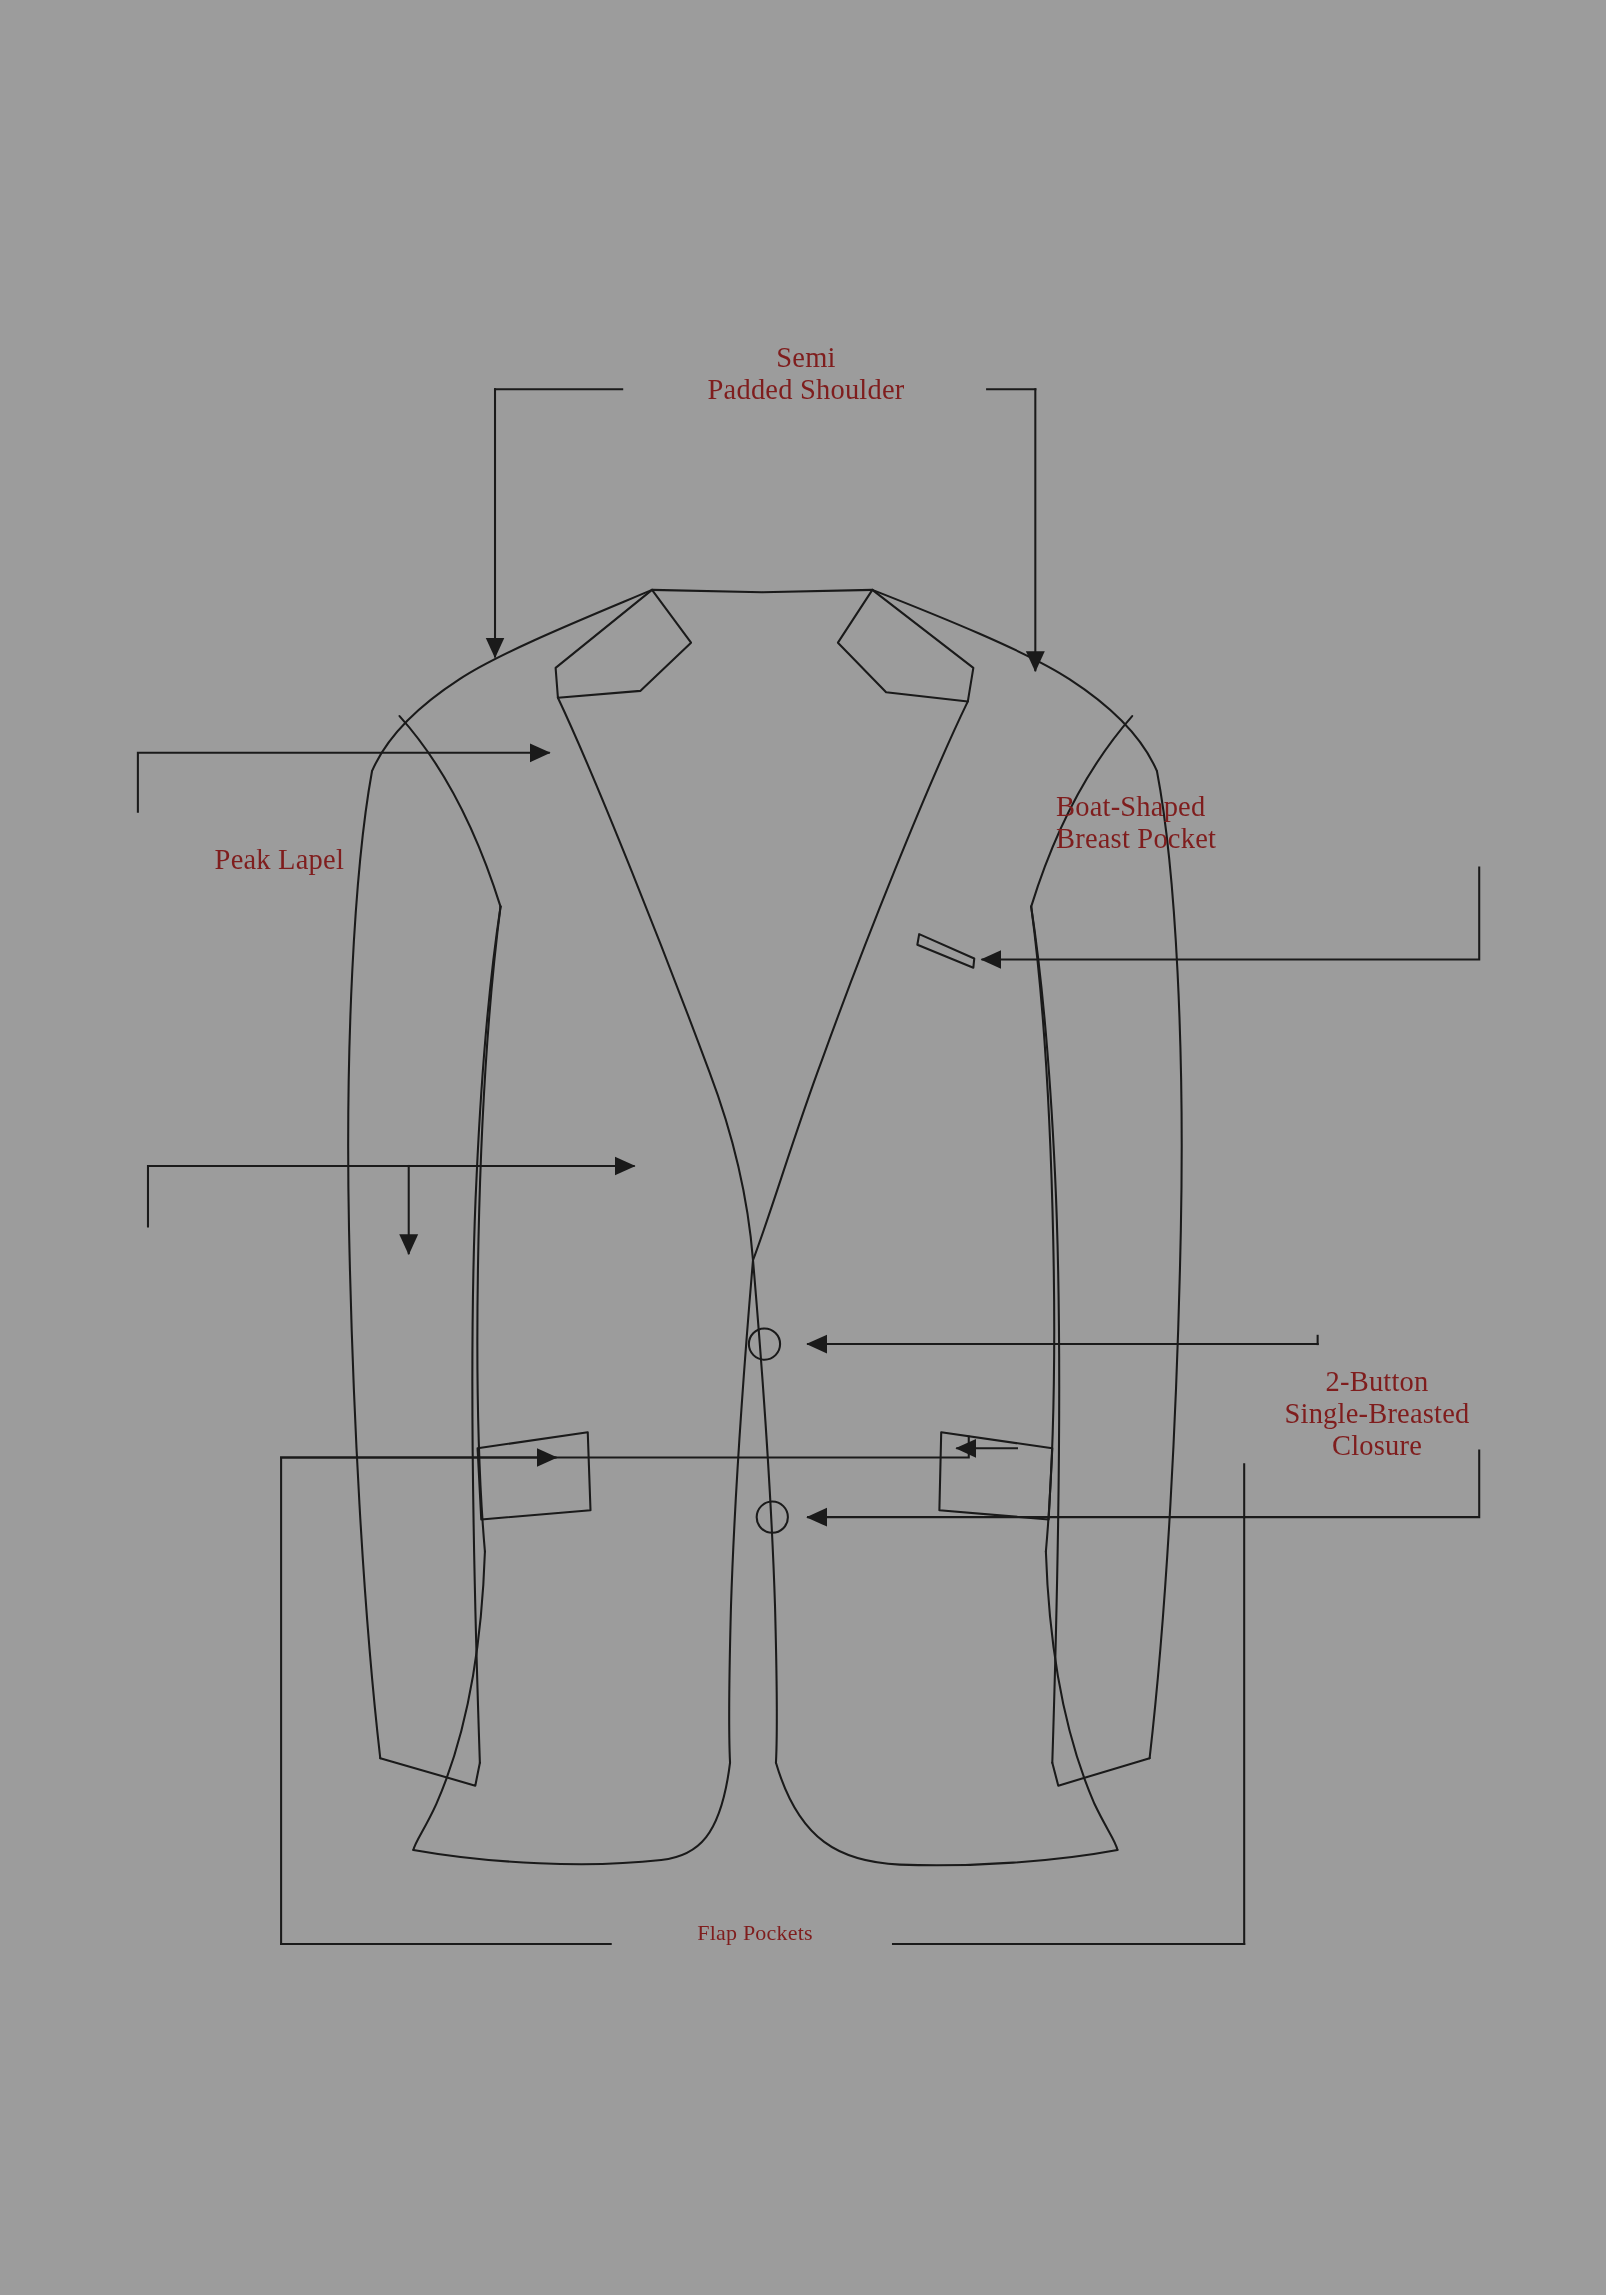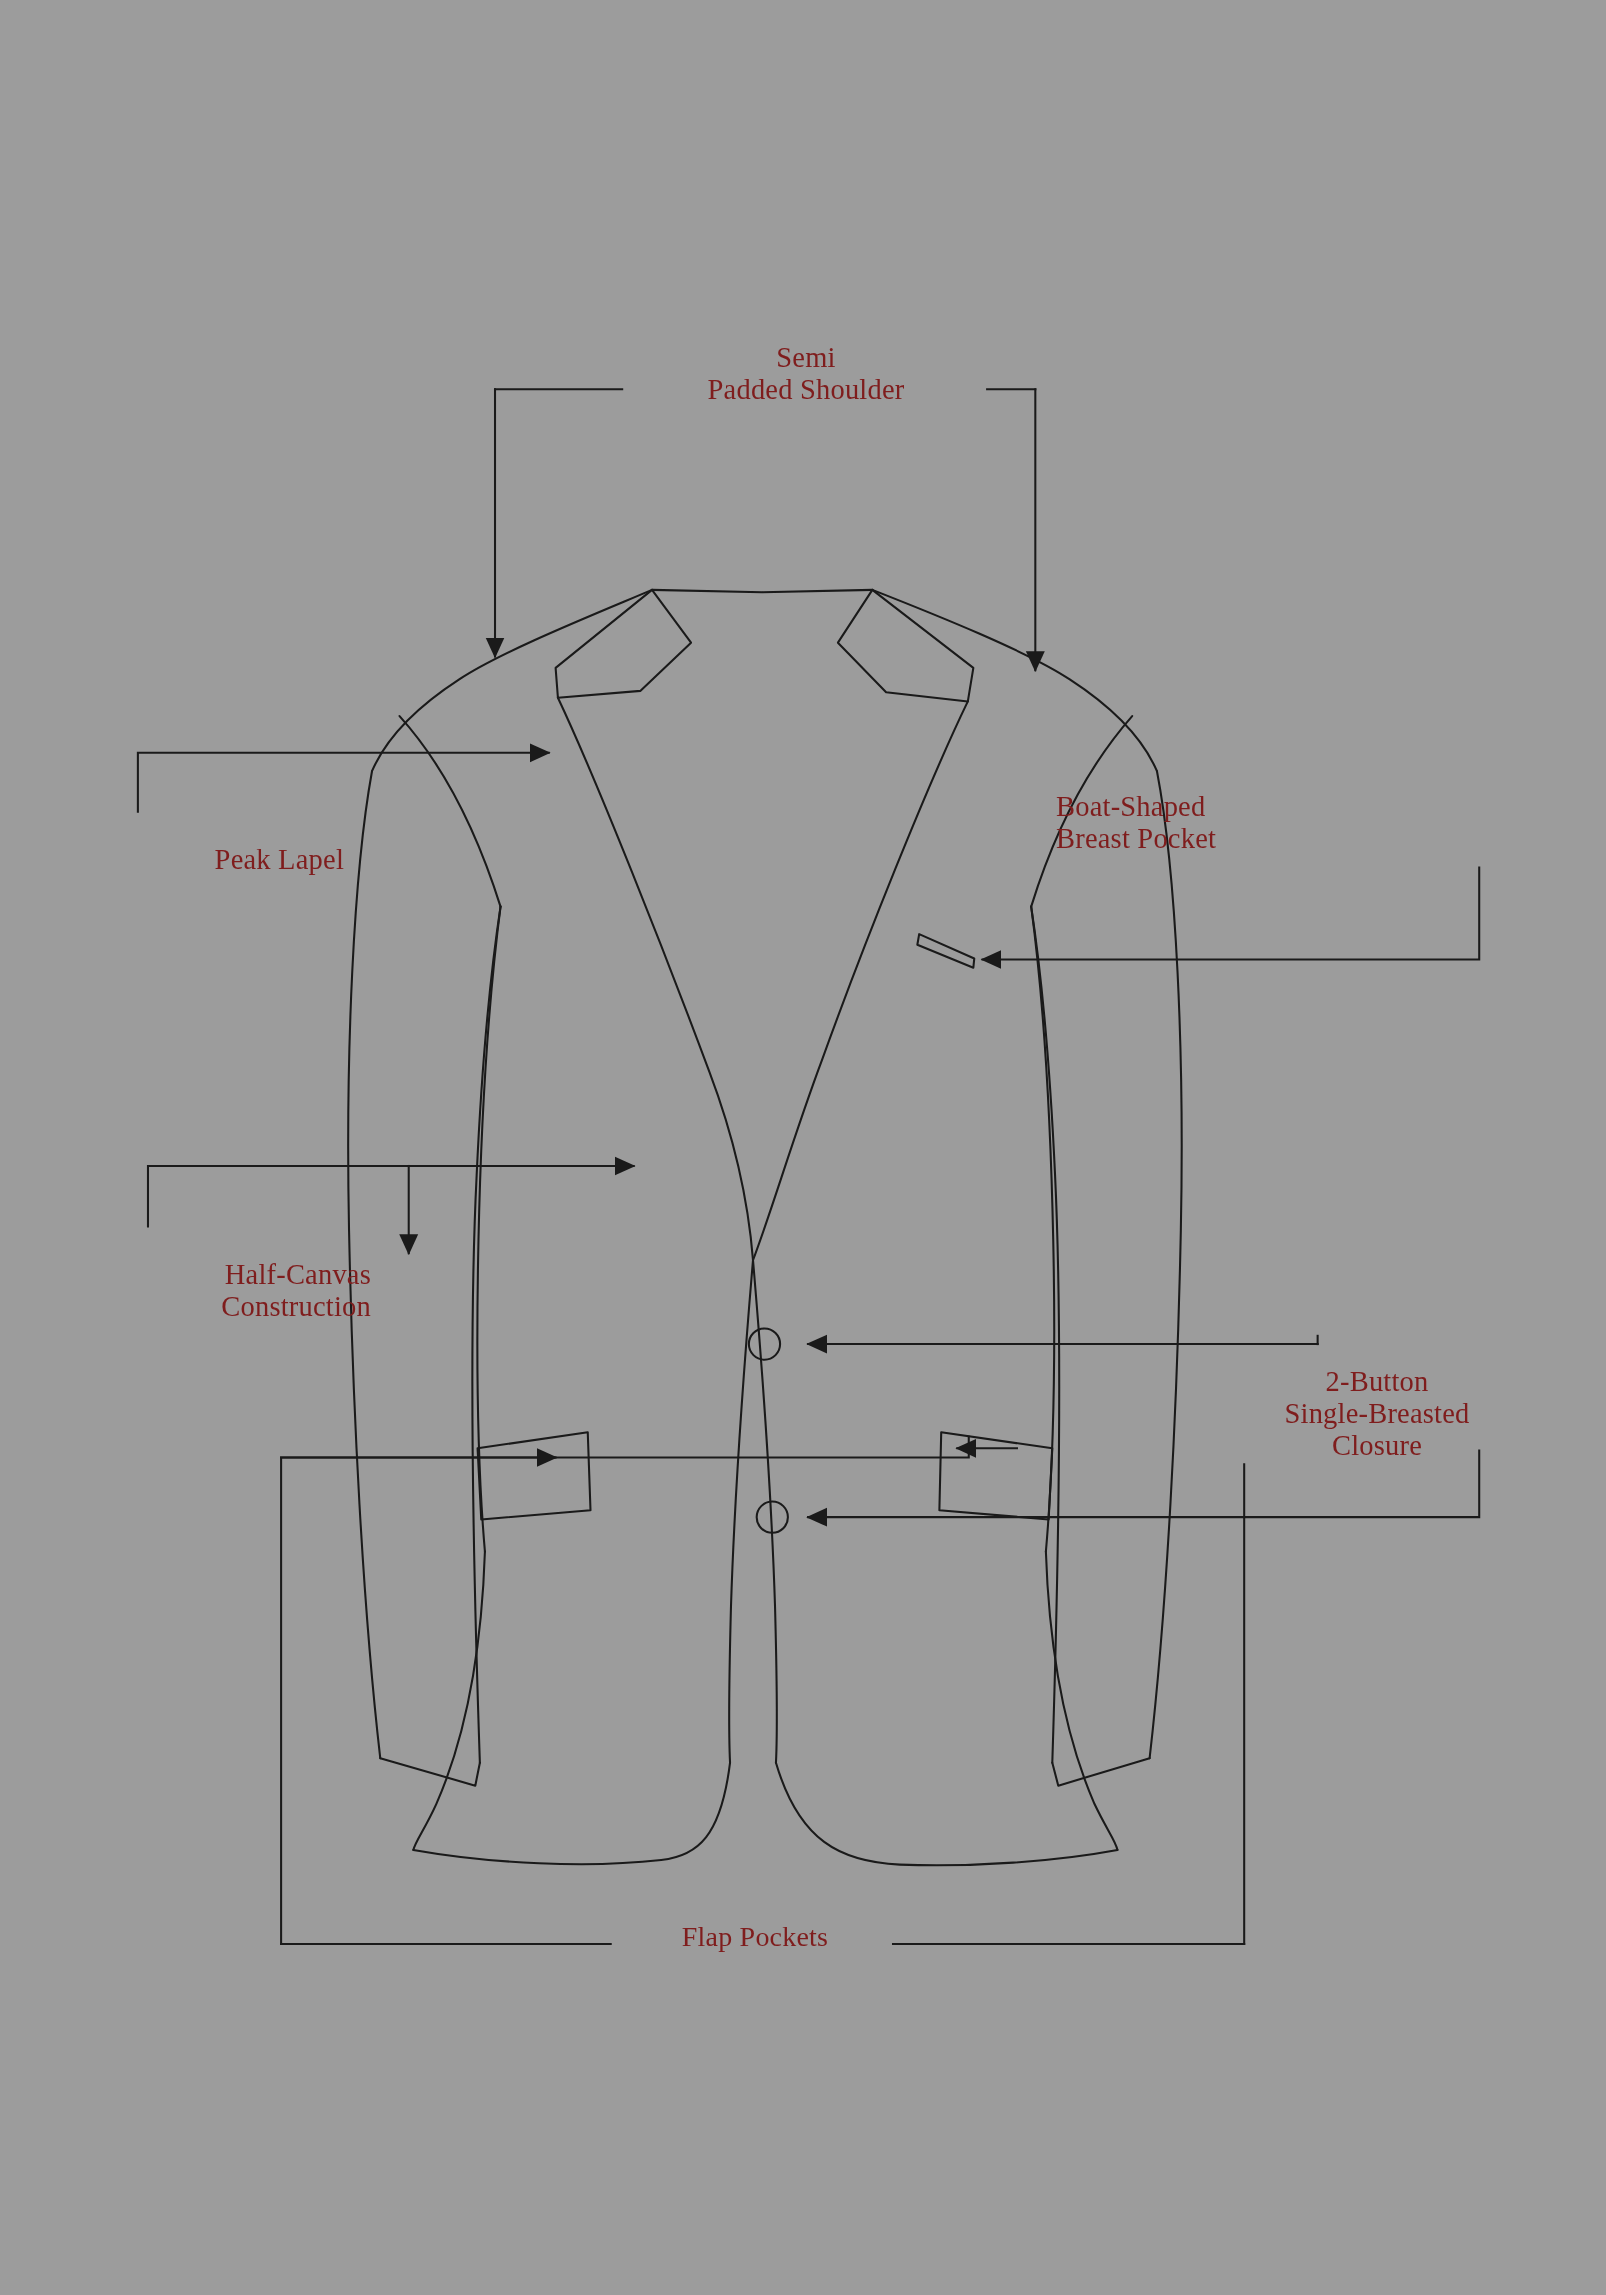--- a/index.html
+++ b/index.html
@@ -122,23 +122,21 @@
   </svg>
 
   <div class="anno-label anno-center" style="left:636px; top:342px; width:340px;">Semi
 Padded Shoulder</div>
 
   <div class="anno-label anno-left" style="left:50px; top:844px; width:294px;">Peak Lapel</div>
 
   <div class="anno-label anno-right" style="left:1056px; top:791px; width:523px;">Boat-Shaped
 Breast Pocket</div>
 
-  <div class="anno-label anno-left" style="left:50px; top:1259px; width:321px;">Half-Canvas
-Construction</div>
 
   <div class="anno-label anno-center" style="left:1207px; top:1366px; width:340px;">2-Button
 Single-Breasted
 Closure</div>
 
-  <div class="anno-label anno-center" style="left:601px; top:1921px; width:308px; font-size:28px;">Flap Pockets</div>
+  <div class="anno-label anno-center" style="left:601px; top:1921px; width:308px; font-size:22px;">Flap Pockets</div>
 
 </div>
 
 
 </body></html>

